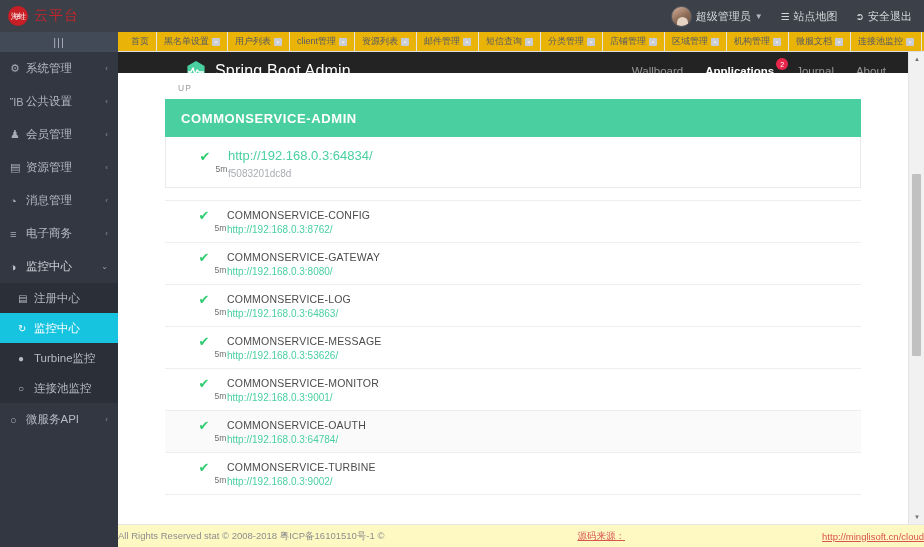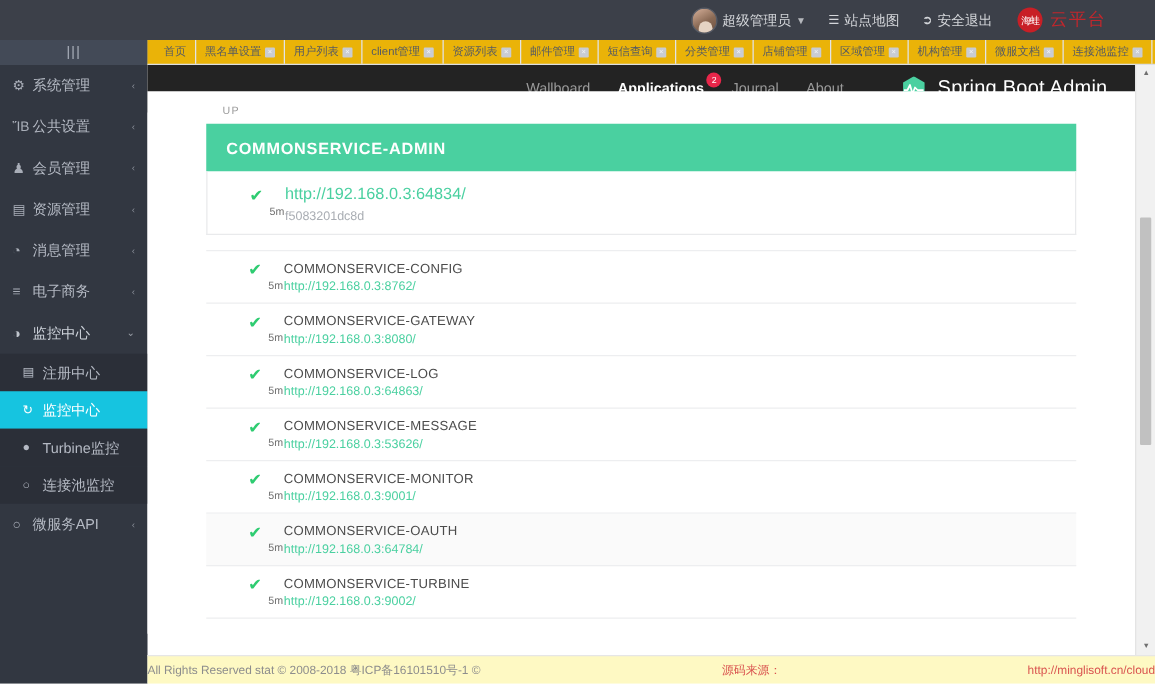--- a/index.html
+++ b/index.html
@@ -161,45 +161,45 @@
   }
   #vscroll-up { top: 0; } #vscroll-dn { bottom: 0; }
 
   
   #footer {
     position: absolute; bottom: 0; left: 118px; width: 806px; height: 23px;
     background: #fef9c3; border-top: 1px solid #e6e6e6;
     display: flex; align-items: center; justify-content: space-between;
     font-size: 9.5px; color: #8d8d8d;
   }
-  #footer .red { color: #d9534f; }
+  #footer .red { color: #d9534f; text-decoration: underline; }
 </style>
 </head>
 <body>
 
 <div id="topbar">
+  <div id="brand">
+    <div class="logo-circle">海蛙</div>
+    <div class="brand-text">云平台</div>
+  </div>
   <div id="topbar-right">
     <div class="tb-item">
       <div class="avatar"></div>
       <span>超级管理员</span>
       <span class="caret-dn">▼</span>
     </div>
     <div class="tb-item">
       <span class="icon-sm">☰</span>
       <span>站点地图</span>
     </div>
     <div class="tb-item">
       <span class="icon-sm">➲</span>
       <span>安全退出</span>
     </div>
   </div>
-  <div id="brand">
-    <div class="logo-circle">海蛙</div>
-    <div class="brand-text">云平台</div>
-  </div>
 </div>
 
 <div id="sidebar">
   <div id="sb-toggle">|||</div>
   <div id="sb-items">
       <div class="sb-item">
         <span class="sb-ico">⚙</span>
         <span>系统管理</span>
         <span class="sb-arrow">‹</span>
       </div>
@@ -306,34 +306,34 @@
       <span class="tab-x">×</span>
     </div>
     <div class="tab">
       <span>连接池监控</span>
       <span class="tab-x">×</span>
     </div>
     <div class="tab"></div>
   </div>
 
 <div id="sba-header">
+  <div id="sba-logo">
+    <div class="hexagon">
+      <svg width="16" height="10" viewBox="0 0 16 10">
+        <polyline points="0,6 3,6 5,2 7,9 9,4 11,6 16,6" fill="none" stroke="#ffffff" stroke-width="1.4" stroke-linejoin="round"></polyline>
+      </svg>
+    </div>
+    <div id="sba-title">Spring Boot Admin</div>
+  </div>
   <div id="sba-nav">
       <div class="sba-nav-item">Wallboard</div>
       <div class="sba-nav-item active">Applications<span class="nav-badge">2</span></div>
       <div class="sba-nav-item">Journal</div>
       <div class="sba-nav-item">About</div>
     </div>
-  <div id="sba-logo">
-    <div class="hexagon">
-      <svg width="16" height="10" viewBox="0 0 16 10">
-        <polyline points="0,6 3,6 5,2 7,9 9,4 11,6 16,6" fill="none" stroke="#ffffff" stroke-width="1.4" stroke-linejoin="round"></polyline>
-      </svg>
-    </div>
-    <div id="sba-title">Spring Boot Admin</div>
-  </div>
 </div>
 
 <div id="content">
   <div id="status-label">UP</div>
 
   <div class="app-card">
     <div class="app-card-head">COMMONSERVICE-ADMIN</div>
     <div class="app-card-body">
       <div class="inst-row">
         <div class="inst-status">

